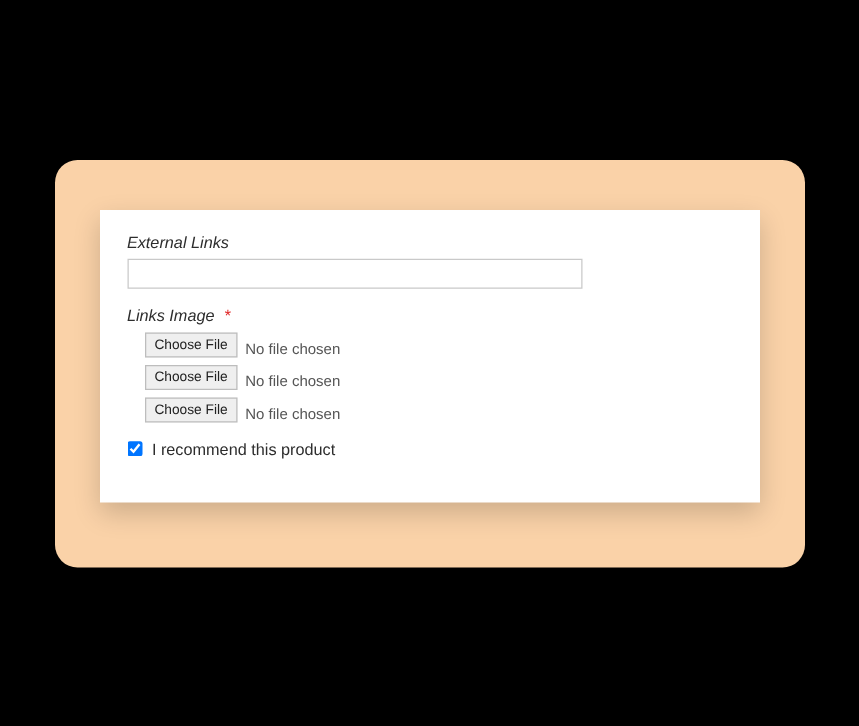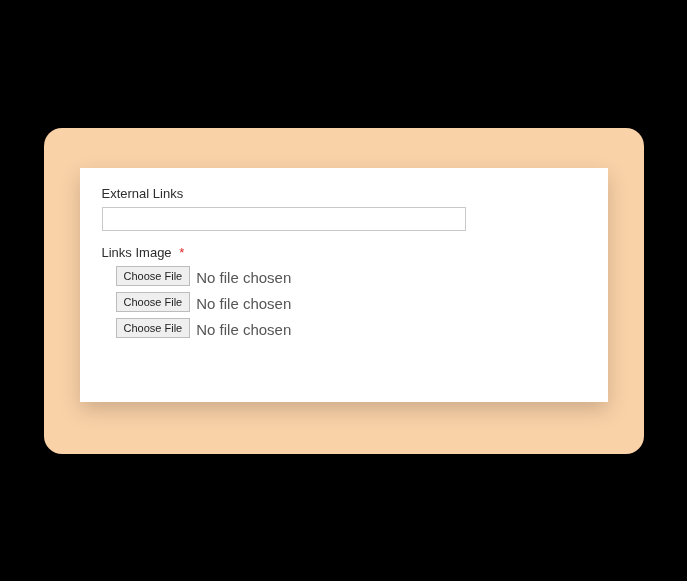--- a/index.html
+++ b/index.html
@@ -33,20 +33,21 @@
       position: relative;
     }
     .field-group {
       margin-bottom: 14px;
     }
     .field-label {
       font-size: 13px;
       color: #2d2d2d;
       display: block;
       margin-bottom: 6px;
+      font-style: italic;
     }
     .required-star {
       color: #e02424;
       margin-left: 4px;
     }
     .text-input {
       width: 364px;
       height: 24px;
       border: 1px solid #c9c9c9;
       padding: 2px 6px;
@@ -63,21 +64,21 @@
     .file-btn {
       font-size: 11px;
       background: #efefef;
       border: 1px solid #bdbdbd;
       padding: 3px 7px;
       cursor: pointer;
       font-family: Arial, Helvetica, sans-serif;
       color: #222;
     }
     .file-status {
-      font-size: 15px;
+      font-size: 12px;
       color: #555;
     }
     .checkbox-row {
       display: flex;
       align-items: center;
       gap: 8px;
       margin-top: 14px;
     }
     .checkbox-row input[type="checkbox"] {
       width: 12px;
@@ -112,15 +113,19 @@
       <div class="file-row">
         <button class="file-btn">Choose File</button>
         <span class="file-status">No file chosen</span>
       </div>
       <div class="file-row">
         <button class="file-btn">Choose File</button>
         <span class="file-status">No file chosen</span>
       </div>
     </div>
 
+    <div class="checkbox-row">
+      <input type="checkbox" checked="" style="">
+      <span class="checkbox-label">I recommend this product</span>
+    </div>
 
   </div>
 </div>
 
 </body></html>

